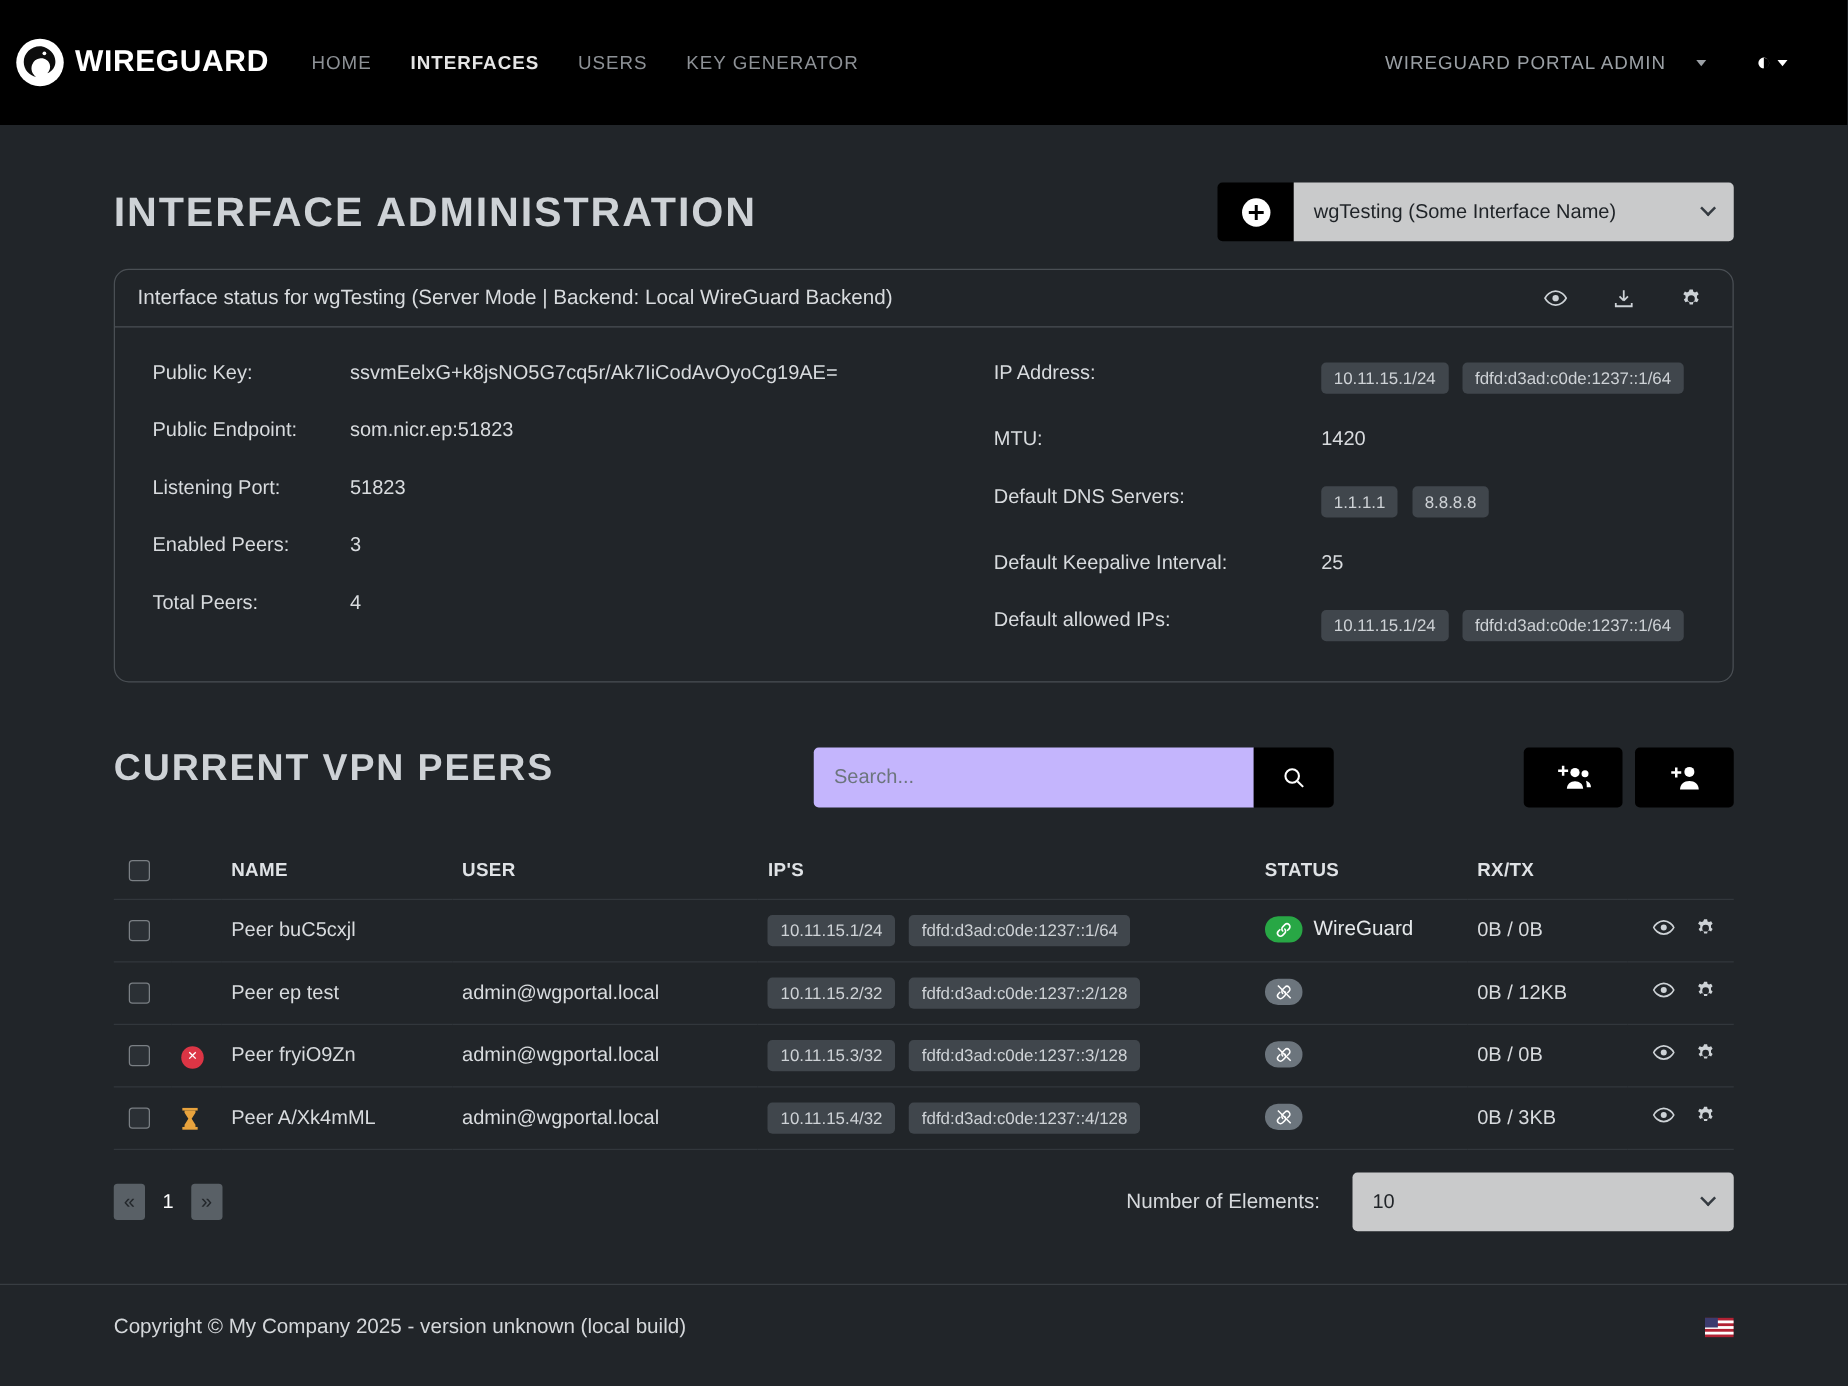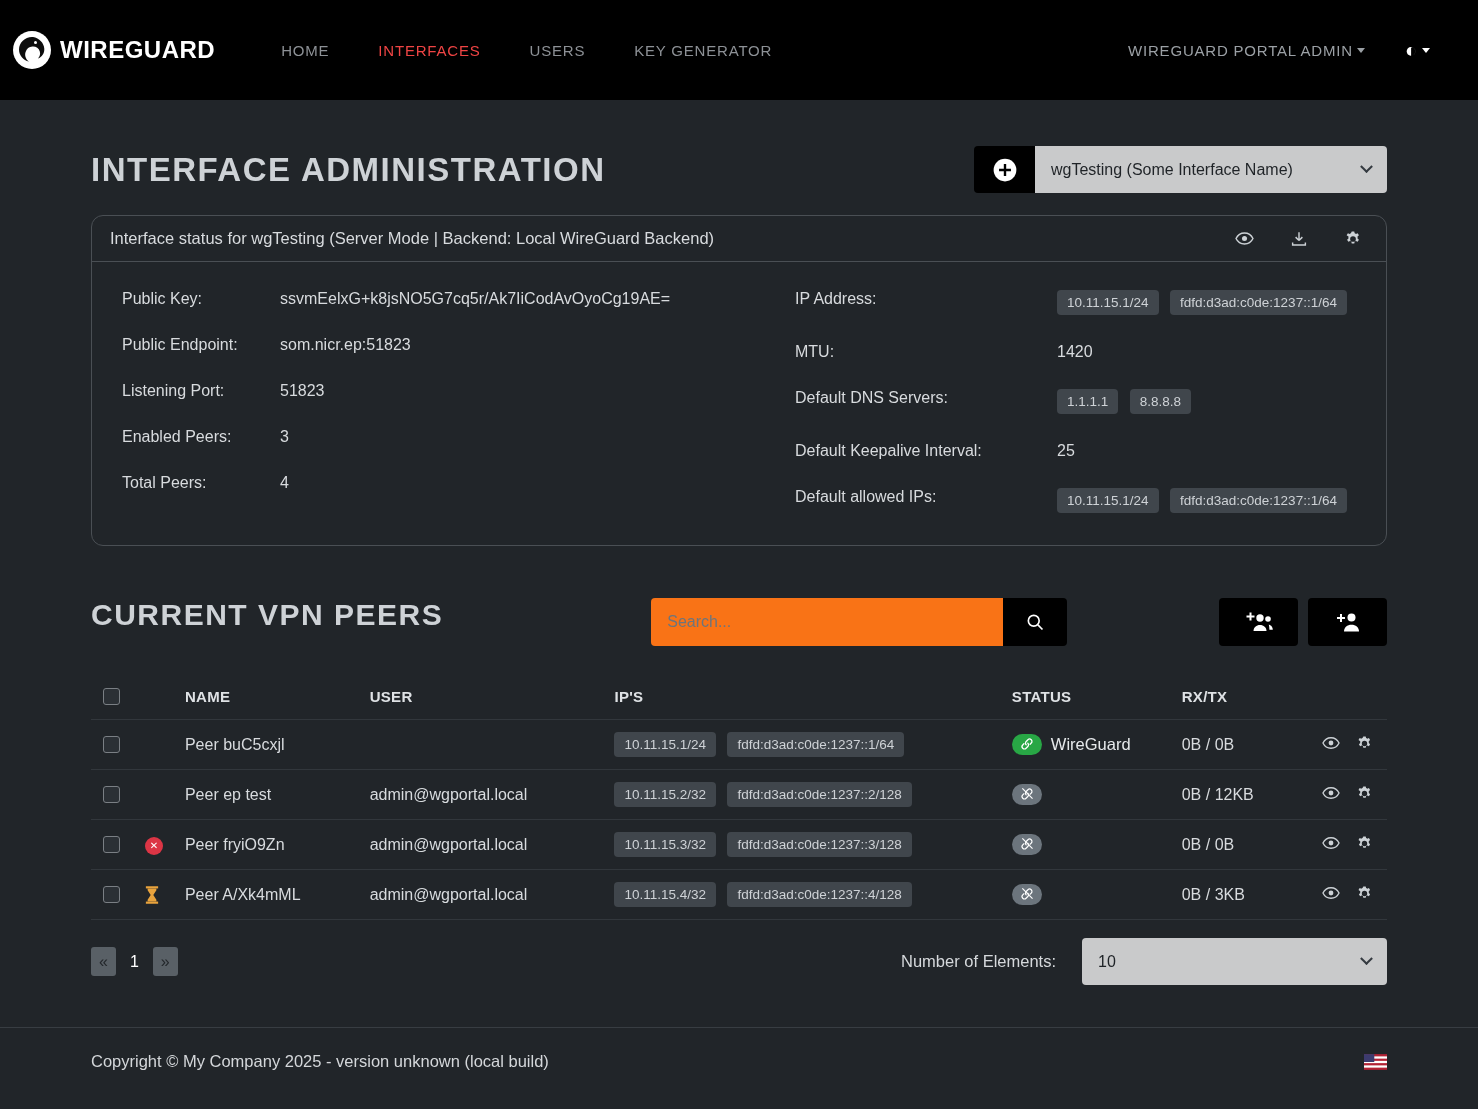--- a/index.html
+++ b/index.html
@@ -16,28 +16,28 @@
   
   .navbar {
     height: 100px;
     background: #000;
     display: flex;
     align-items: center;
     padding: 0 48px 0 12px;
   }
   .brand { display: flex; align-items: center; gap: 8px; cursor: pointer; }
   .brand-name { font-size: 24px; font-weight: 700; color: #fff; letter-spacing: 0.5px; }
-  .nav-links { display: flex; margin-left: 66px; gap: 49px; align-items: center; }
+  .nav-links { display: flex; margin-left: 34px; gap: 31px; align-items: center; }
   .nav-link {
     font-size: 15px; letter-spacing: 0.8px; color: #8d9196;
     text-decoration: none; cursor: pointer; text-transform: uppercase;
   }
-  .nav-link.active { color: #ef4444; font-weight: 400; }
+  .nav-link.active { color: #e5e5e5; font-weight: 700; }
   .nav-right { margin-left: auto; display: flex; align-items: center; gap: 40px; }
-  .user-menu { display: flex; align-items: center; gap: 4px; cursor: pointer; }
+  .user-menu { display: flex; align-items: center; gap: 24px; cursor: pointer; }
   .user-menu-label { font-size: 15px; color: #9ba0a5; letter-spacing: 0.8px; }
   .caret {
     width: 0; height: 0; display: inline-block;
     border-left: 4px solid transparent; border-right: 4px solid transparent;
     border-top: 5px solid #9ba0a5;
   }
   .theme-toggle { display: flex; align-items: center; gap: 5px; cursor: pointer; }
   .theme-glyph { color: #fff; font-size: 20px; line-height: 1; }
   .theme-toggle .caret { border-top-color: #fff; }
 
@@ -95,21 +95,21 @@
   .badge {
     display: inline-block; background: #40464c; color: #ced2d6;
     font-size: 13.5px; padding: 5px 10px; border-radius: 4px;
     margin-right: 7px; white-space: nowrap;
   }
 
   
   .peers-header { display: flex; margin-top: 52px; }
   .search-group { display: flex; margin-left: 208px; }
   .search-input {
-    width: 352px; height: 48px; background: #f97316; border: none;
+    width: 352px; height: 48px; background: #c4b5fd; border: none;
     padding: 0 16px; font-size: 16px; color: #212529;
     border-radius: 4px 0 0 4px; outline: none;
     font-family: "Liberation Sans", "DejaVu Sans", sans-serif;
   }
   .search-input::placeholder { color: #6c757d; }
   .search-btn {
     width: 64px; height: 48px; background: #000; border: none;
     border-radius: 0 4px 4px 0; cursor: pointer;
     display: flex; align-items: center; justify-content: center;
   }

